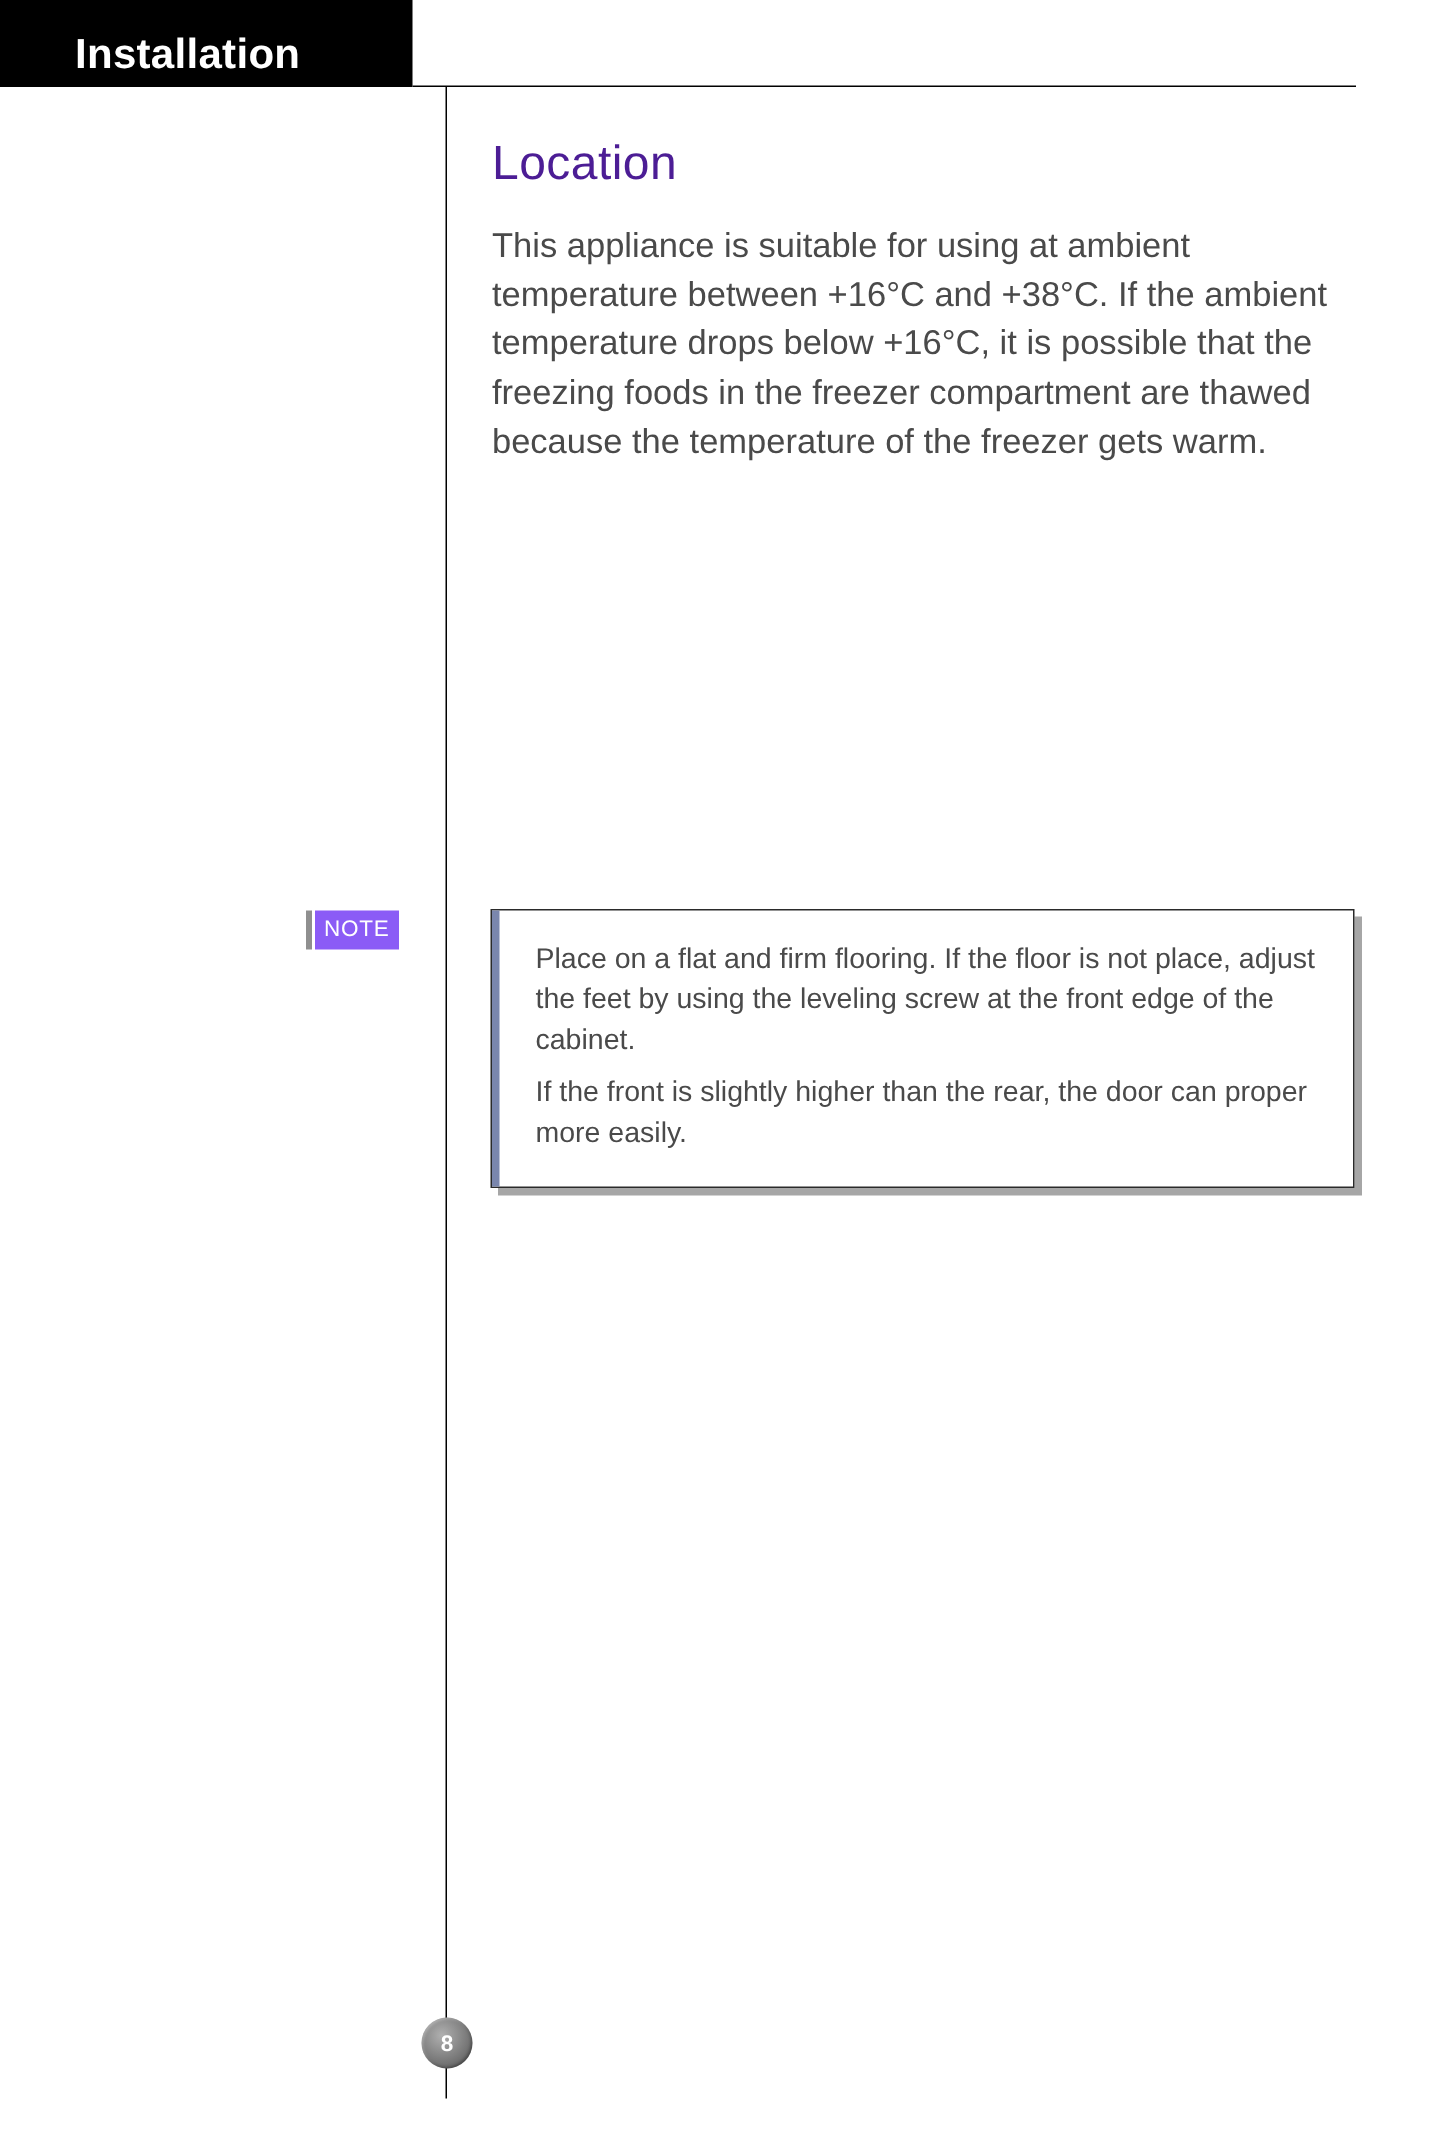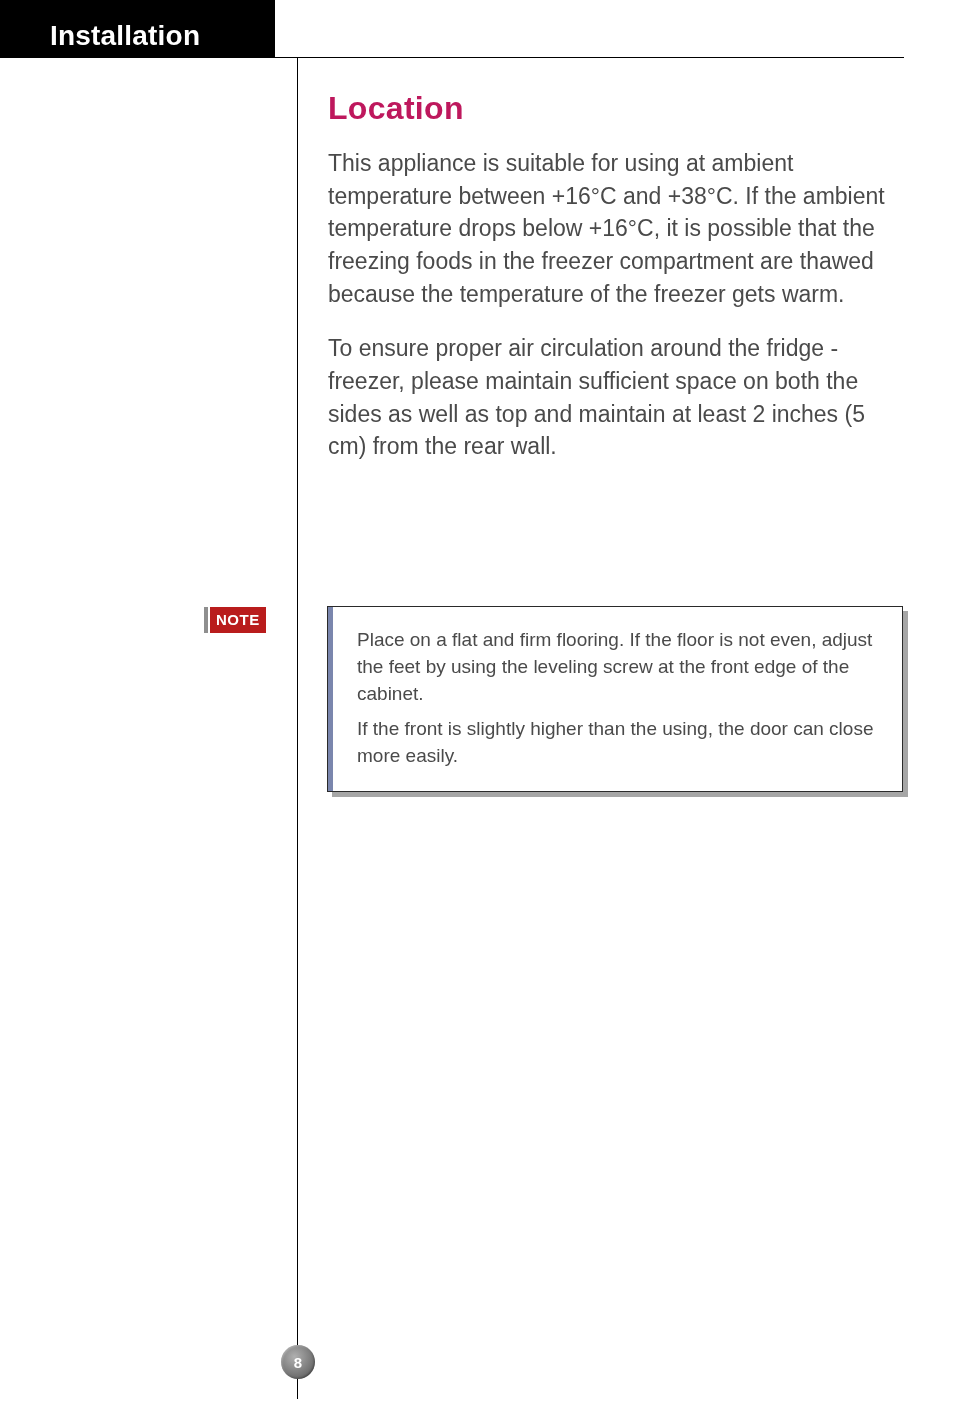--- a/index.html
+++ b/index.html
@@ -50,23 +50,23 @@
   }
   .content {
     position: absolute;
     left: 328px;
     top: 90px;
     width: 580px;
   }
   .content h2 {
     margin: 0 0 20px 0;
     font-size: 32px;
-    font-weight: 700;
+    font-weight: 400;
     letter-spacing: 0.3px;
-    color: #be185d;
+    color: #4c1d95;
     font-family: Arial, "Helvetica Neue", sans-serif;
   }
   .content p {
     margin: 0 0 22px 0;
     font-size: 23px;
     line-height: 1.42;
     color: #4a4a4a;
   }
   .note-wrapper {
     position: absolute;
@@ -82,23 +82,23 @@
     align-items: center;
     height: 26px;
   }
   .note-badge .tick-l {
     width: 4px;
     height: 26px;
     background: #8f8f8f;
     margin-right: 2px;
   }
   .note-badge .body {
-    background: #b91c1c;
+    background: #8b5cf6;
     color: #fff;
-    font-weight: 700;
+    font-weight: 400;
     font-size: 15px;
     letter-spacing: 0.5px;
     padding: 3px 6px 3px 6px;
     height: 20px;
     line-height: 20px;
   }
   .note-box-shadow {
     position: absolute;
     left: 128px;
     top: 4px;
@@ -163,34 +163,33 @@
 
   <div class="header-bar">
     <h1>Installation</h1>
   </div>
   <div class="top-rule"></div>
   <div class="vert-rule"></div>
 
   <div class="content">
     <h2>Location</h2>
     <p>This appliance is suitable for using at ambient temperature between +16°C and +38°C. If the ambient temperature drops below +16°C, it is possible that the freezing foods in the freezer compartment are thawed because the temperature of the freezer gets warm.</p>
-    <p>To ensure  proper air circulation around the fridge -freezer, please maintain sufficient space on both the sides as well as top and  maintain at least  2 inches (5 cm) from the rear wall.</p>
   </div>
 
   <div class="note-wrapper">
     <div class="note-badge">
       <span class="tick-l"></span>
       <span class="body">NOTE</span>
     </div>
     <div class="note-box-shadow"></div>
     <div class="note-box-outer">
       <div class="note-box-inner-accent"></div>
       <div class="note-box-inner">
-        <p>Place on a flat and firm flooring. If the floor is not even, adjust the feet by using the leveling screw at the front edge of the cabinet.</p>
-        <p>If the front is slightly higher than the using, the door can close more easily.</p>
+        <p>Place on a flat and firm flooring. If the floor is not place, adjust the feet by using the leveling screw at the front edge of the cabinet.</p>
+        <p>If the front is slightly higher than the rear, the door can proper more easily.</p>
       </div>
     </div>
   </div>
 
   <div class="page-num">
     <span>8</span>
   </div>
 
 </div>
 

